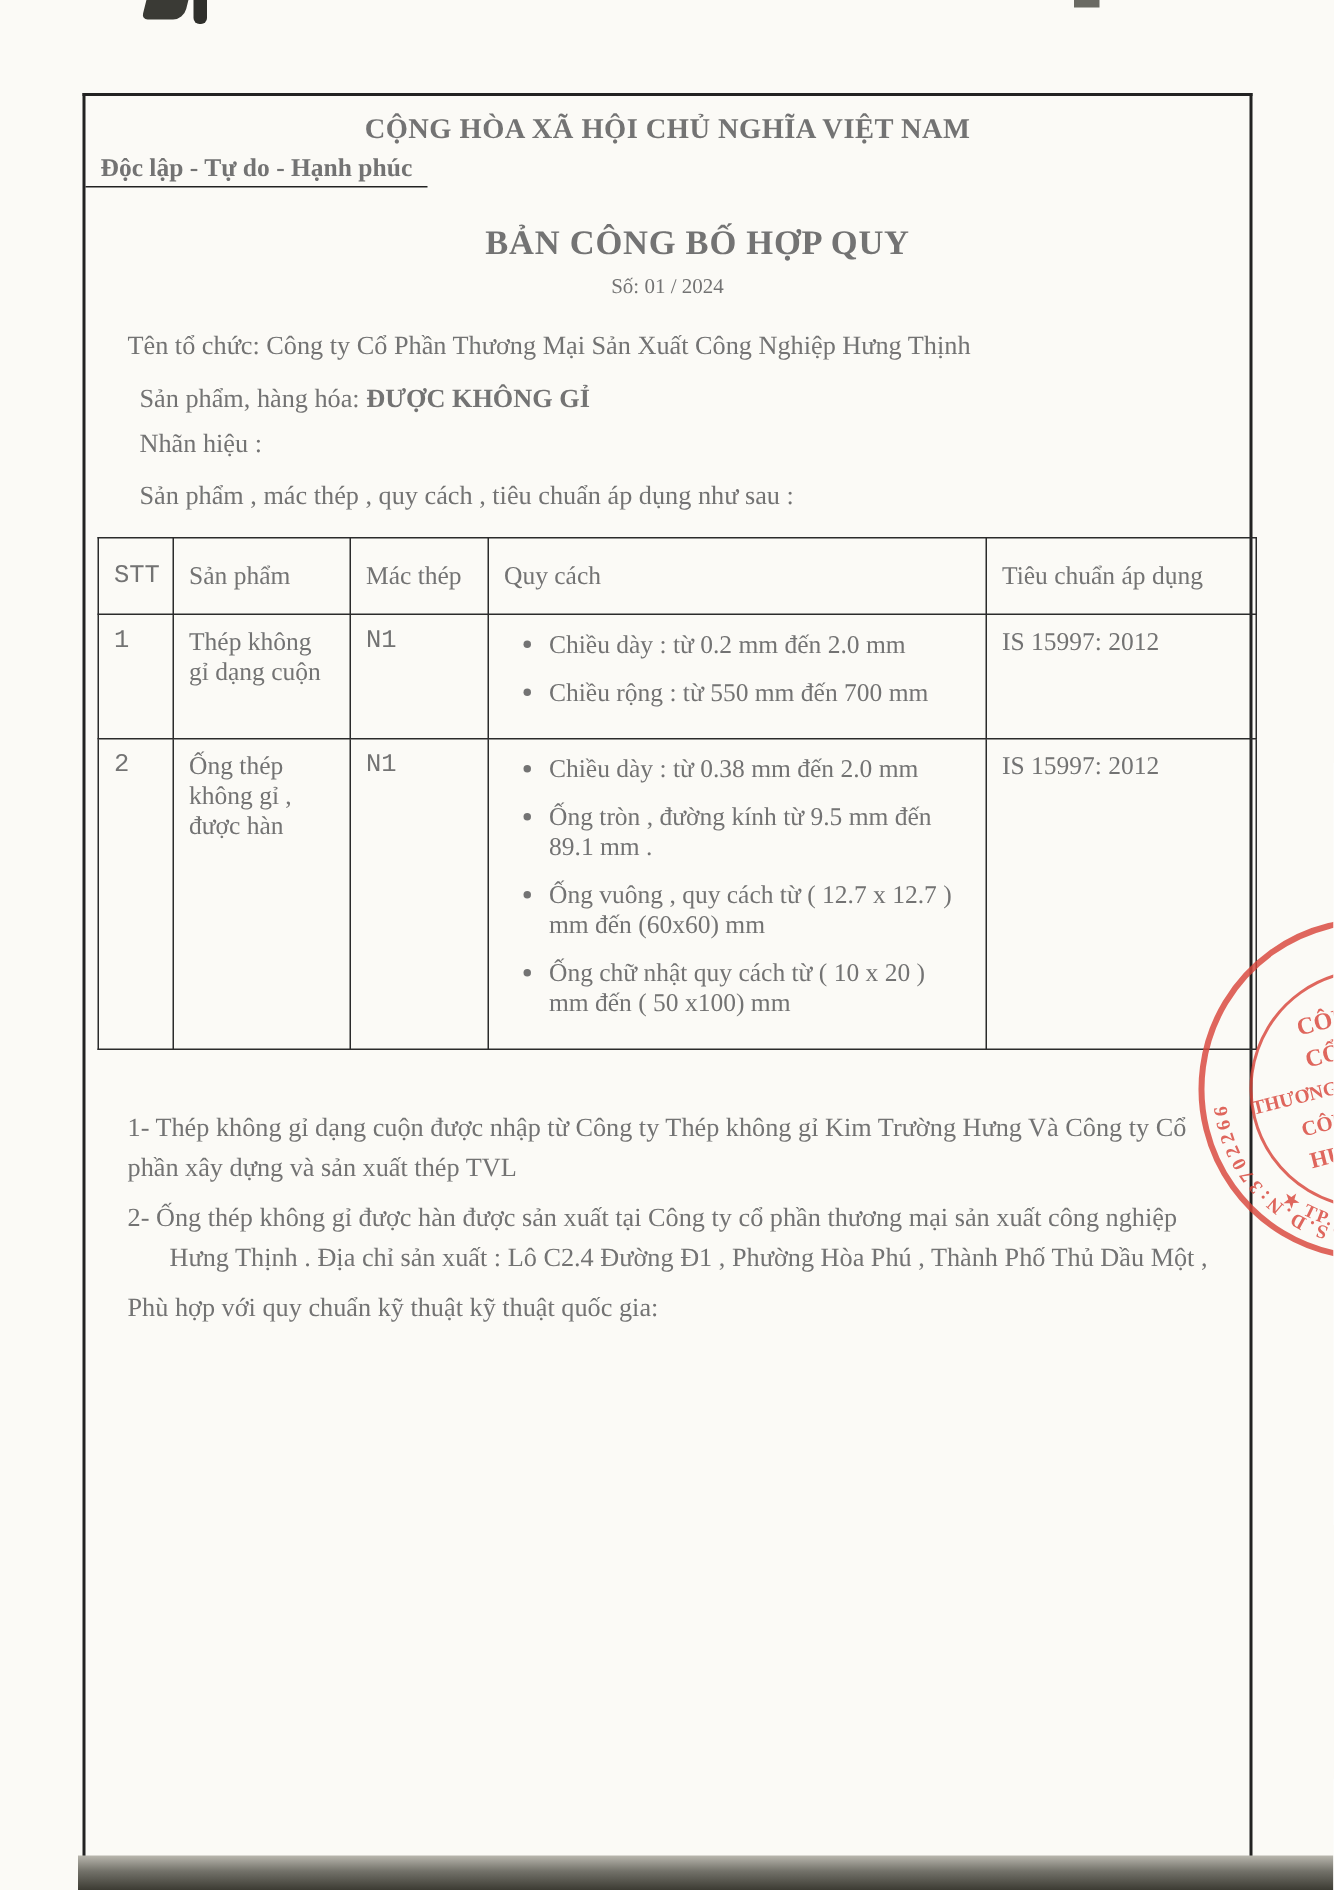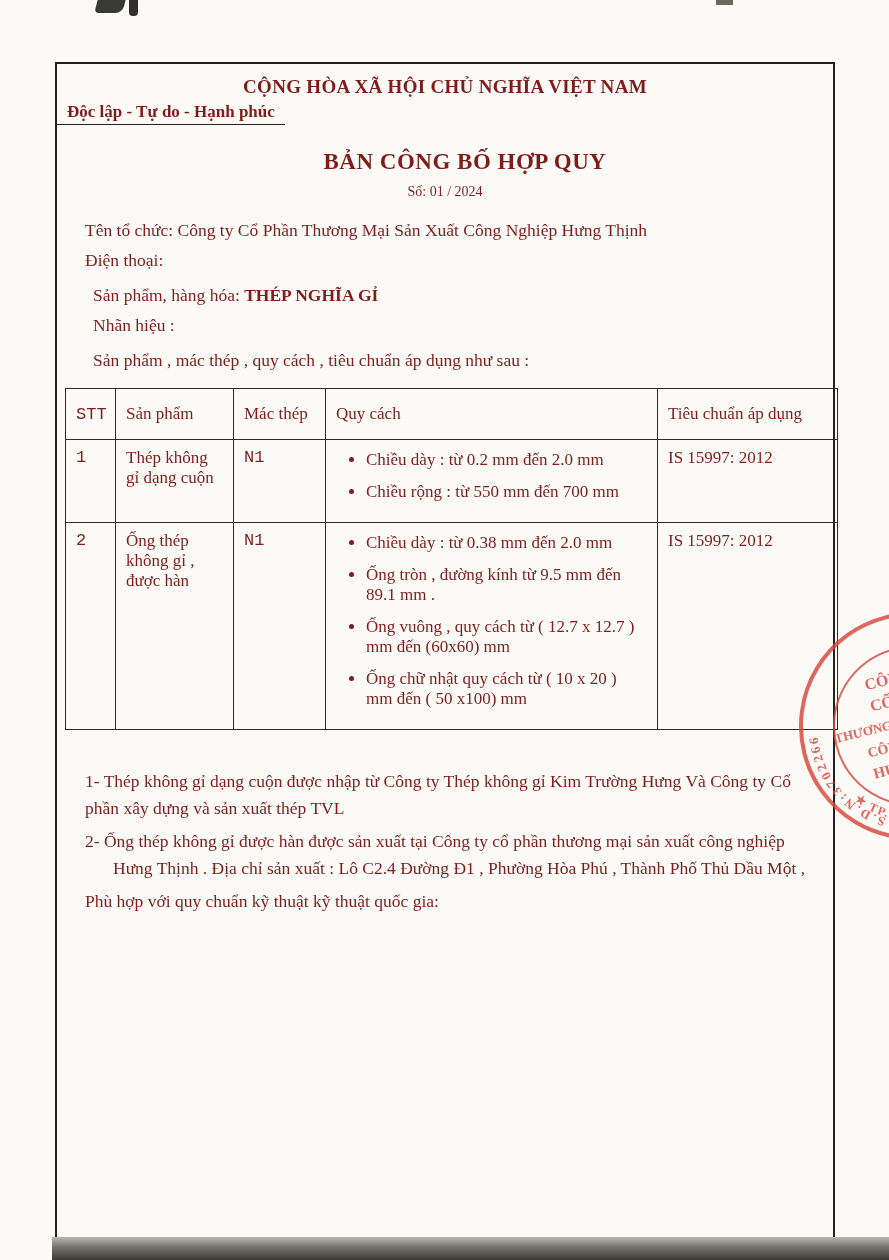--- a/index.html
+++ b/index.html
@@ -3,21 +3,21 @@
 <meta charset="utf-8">
 <style>
   html,body { margin:0; padding:0; }
   .page {
     position: relative;
     width: 889px;
     height: 1260px;
     background: #fbfaf6;
     overflow: hidden;
     font-family: "Liberation Serif", "DejaVu Serif", serif;
-    color: #7f1d1d;
+    color: #737373;
   }
   .frame {
     position: absolute;
     left: 55px; top: 62px;
     width: 780px; height: 1178px;
     box-sizing: border-box;
     border-top: 2px solid #222;
     border-left: 2px solid #222;
     border-right: 2px solid #222;
     padding-top: 12px;
@@ -90,22 +90,21 @@
     <div class="nat-title">CỘNG HÒA XÃ HỘI CHỦ NGHĨA VIỆT NAM</div>
     <div class="motto">
       <span>Độc lập - Tự do - Hạnh phúc</span>
     </div>
 
     <div class="doc-title">BẢN CÔNG BỐ HỢP QUY</div>
     <div class="doc-number">Số: 01 / 2024</div>
 
     <div class="body-text">
       <p>Tên tổ chức: Công ty Cổ Phần Thương Mại Sản Xuất Công Nghiệp Hưng Thịnh</p>
-      <p>Điện thoại:</p>
-      <p class="indent gap-top"><span>Sản phẩm, hàng hóa: </span><b>THÉP NGHĨA GỈ</b></p>
+      <p class="indent gap-top"><span>Sản phẩm, hàng hóa: </span><b>ĐƯỢC KHÔNG GỈ</b></p>
       <p class="indent">Nhãn hiệu :</p>
       <p class="indent gap-top">Sản phẩm , mác thép , quy cách , tiêu chuẩn áp dụng như sau :</p>
     </div>
 
     <table class="product">
       <colgroup>
         <col style="width:50px">
           <col style="width:118px">
           <col style="width:92px">
           <col style="width:332px">

